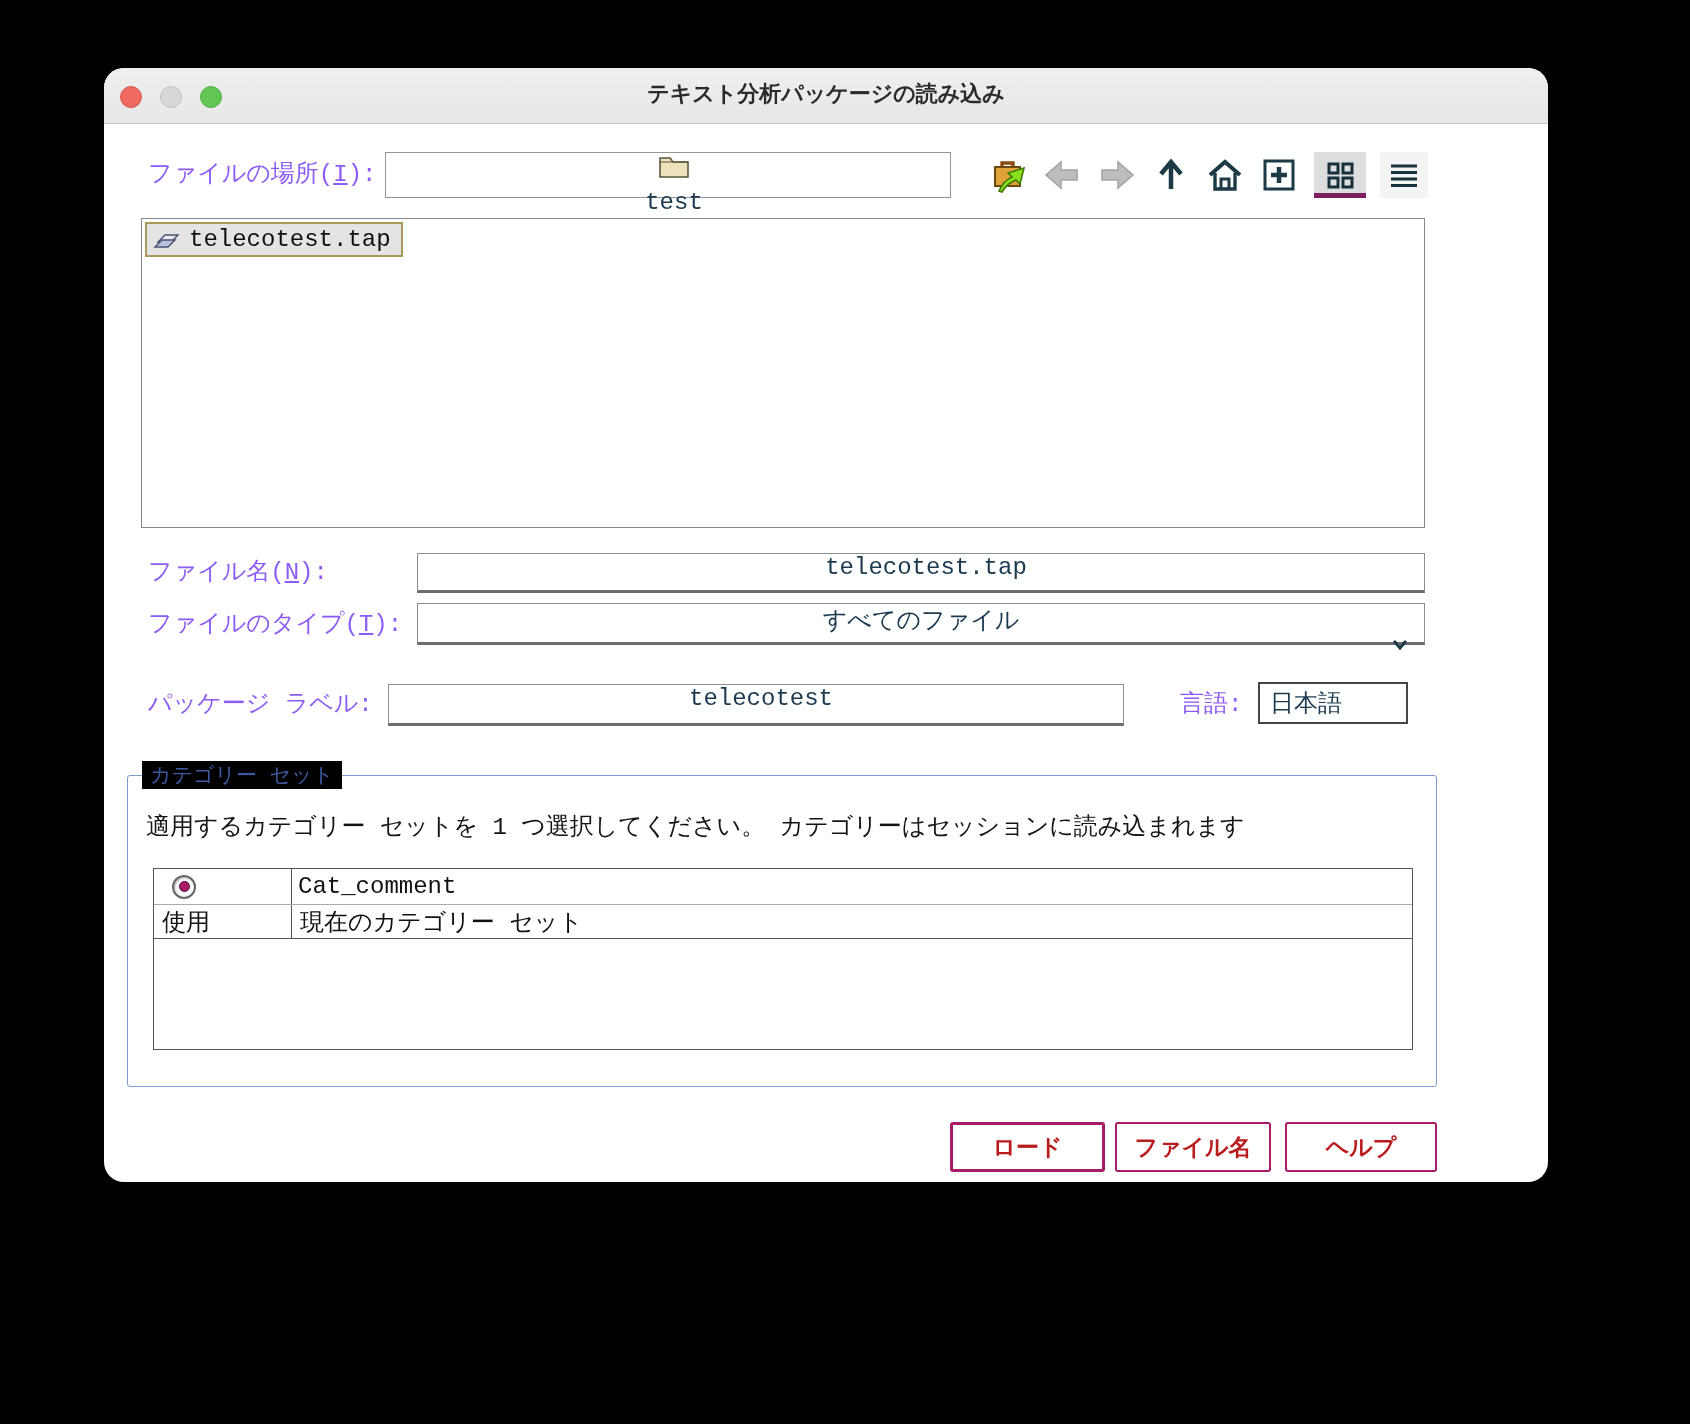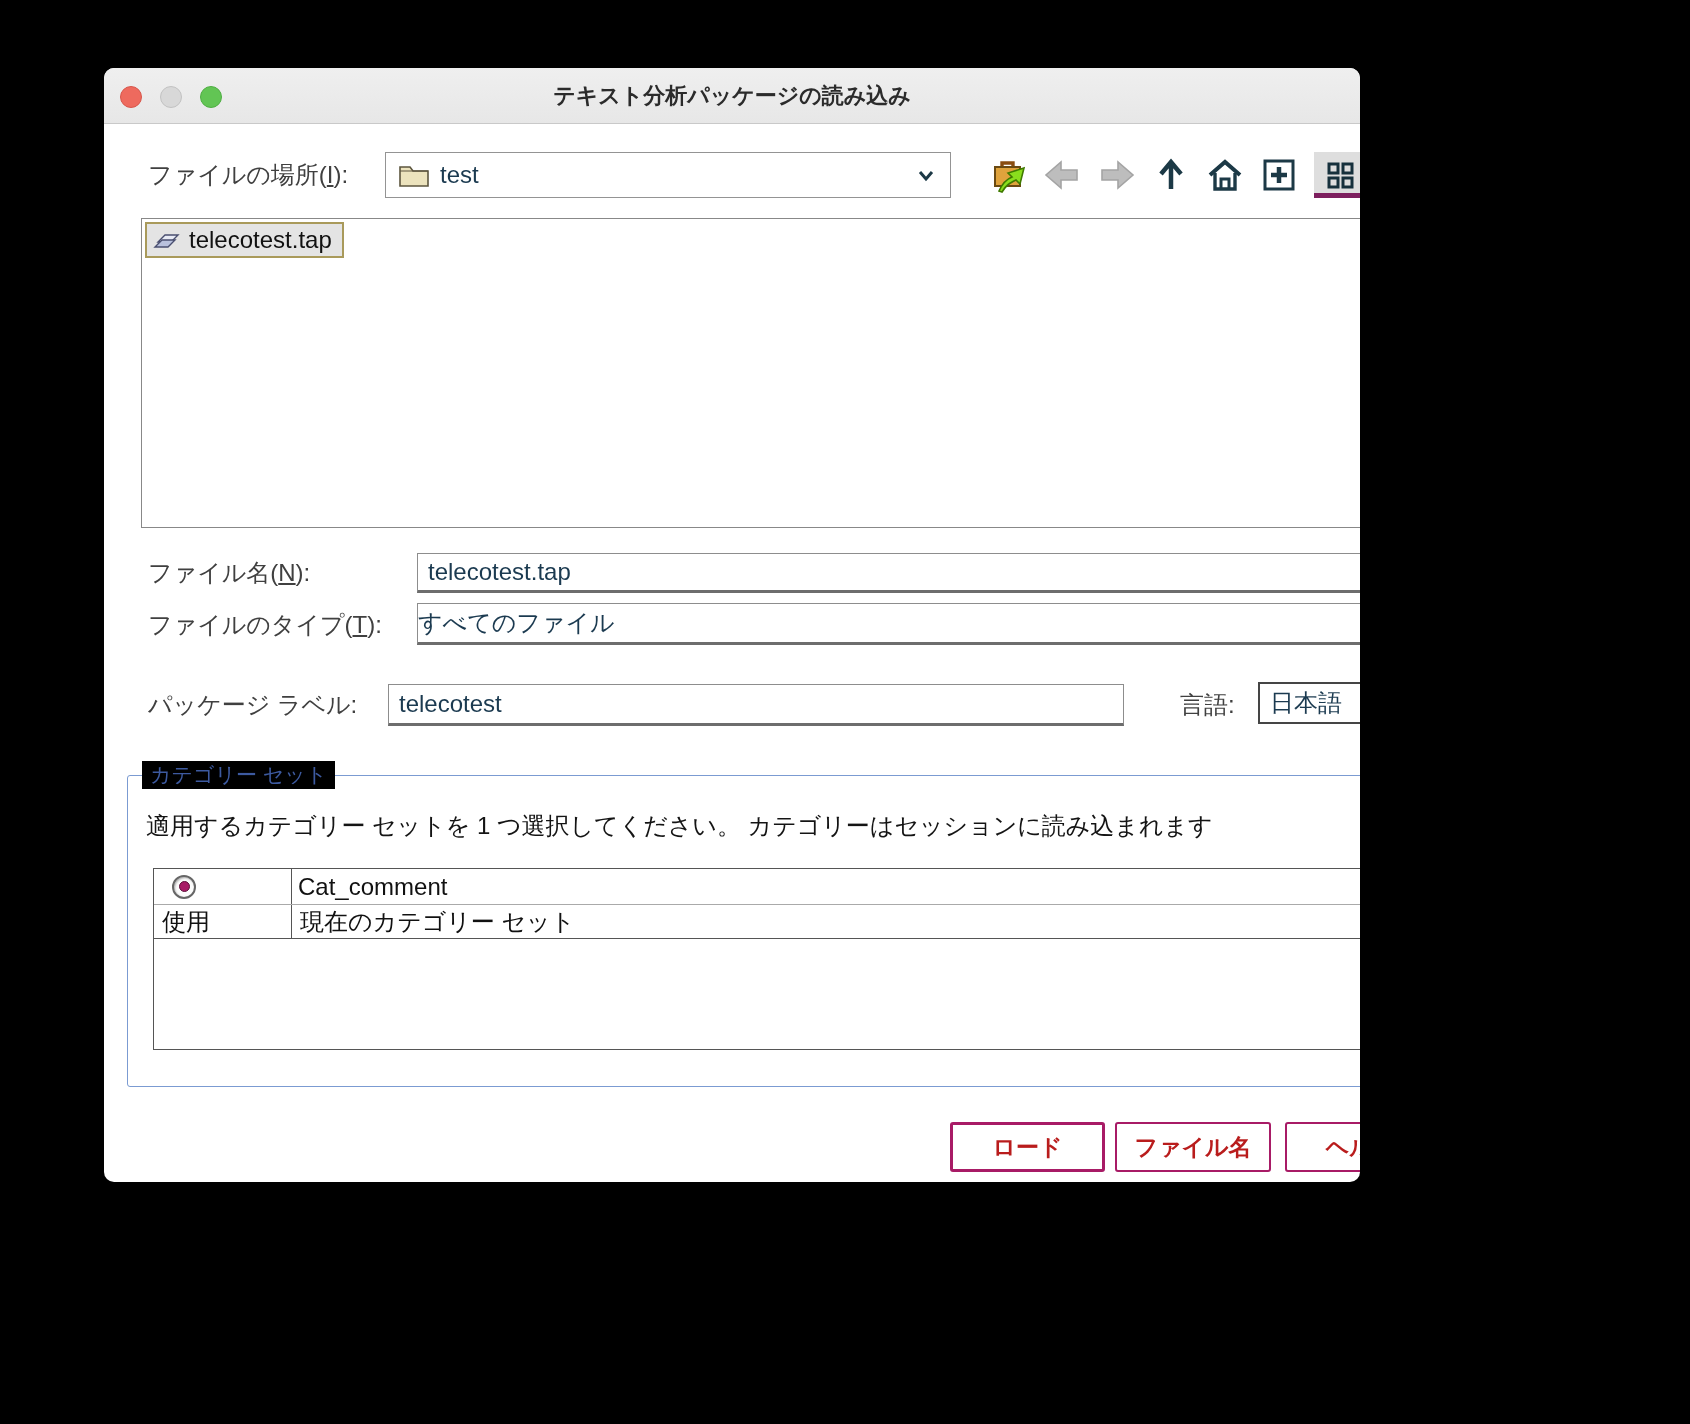--- a/index.html
+++ b/index.html
@@ -1,29 +1,29 @@
 <!DOCTYPE html>
 <html><head>
 <meta charset="utf-8">
 <style>
   * { box-sizing: border-box; margin: 0; padding: 0; }
   html,body { width:1690px; height:1424px; background:#000; font-family:"Liberation Sans","DejaVu Sans",sans-serif; }
-  .dialog { position:absolute; left:104px; top:68px; width:1256px; height:1114px; background:#fff; border-radius:10px; overflow:hidden; }
+  .dialog { position:absolute; left:104px; top:68px; width:1444px; height:1114px; background:#fff; border-radius:20px; overflow:hidden;font-family:Liberation Mono, monospace; }
   .titlebar { position:absolute; left:0; top:0; width:100%; height:56px; background:linear-gradient(#efefef,#e7e7e7); border-bottom:1px solid #c9c9c9; }
   .title { text-align:center; line-height:56px; font-size:22px; font-weight:bold; color:#2b2b2b; }
   .lights { position:absolute; left:16px; top:18px; display:flex; gap:18px; }
   .light { width:22px; height:22px; border-radius:50%; display:inline-block; }
   .light.red { background:#ee6a5e; border:1px solid #d8564b; }
   .light.gray { background:#d8d8d8; border:1px solid #c2c2c2; }
   .light.green { background:#62c554; border:1px solid #4fae43; }
 
-  .lbl { position:absolute; font-size:24px; color:#404040; white-space:nowrap; }
+  .lbl { position:absolute; font-size:24px; color:#8b5cf6; white-space:nowrap; }
   .mn { text-decoration:underline; }
 
-  .combo, .field { position:absolute; background:#fff; border:1px solid #8d8d8d; border-bottom:3px solid #6d6d6d; display:flex; align-items:center; font-size:24px; color:#1b3a50; }
+  .combo, .field { position:absolute; background:#fff; border:1px solid #8d8d8d; border-bottom:3px solid #6d6d6d; display:flex; align-items:center; font-size:24px; color:#1b3a50;flex-direction:column; }
   .combo.loc { border:1px solid #949494; }
   .chev { margin-left:auto; margin-right:14px; flex:0 0 auto; }
 
   .toolbar { position:absolute; left:884px; top:84px; width:440px; height:46px; display:flex; align-items:center; justify-content:space-between; }
   .tbtn { width:40px; height:40px; display:flex; align-items:center; justify-content:center; background:transparent; border:none; cursor:pointer; }
   .tbtn.view { width:52px; height:46px; position:relative; }
   .tbtn.view.sel { background:#dedede; }
   .tbtn.view.sel::after { content:""; position:absolute; left:0; right:0; bottom:0; height:5px; background:#7d1f5e; }
   .tbtn.view.unsel { background:#f3f3f3; width:48px; }
 

